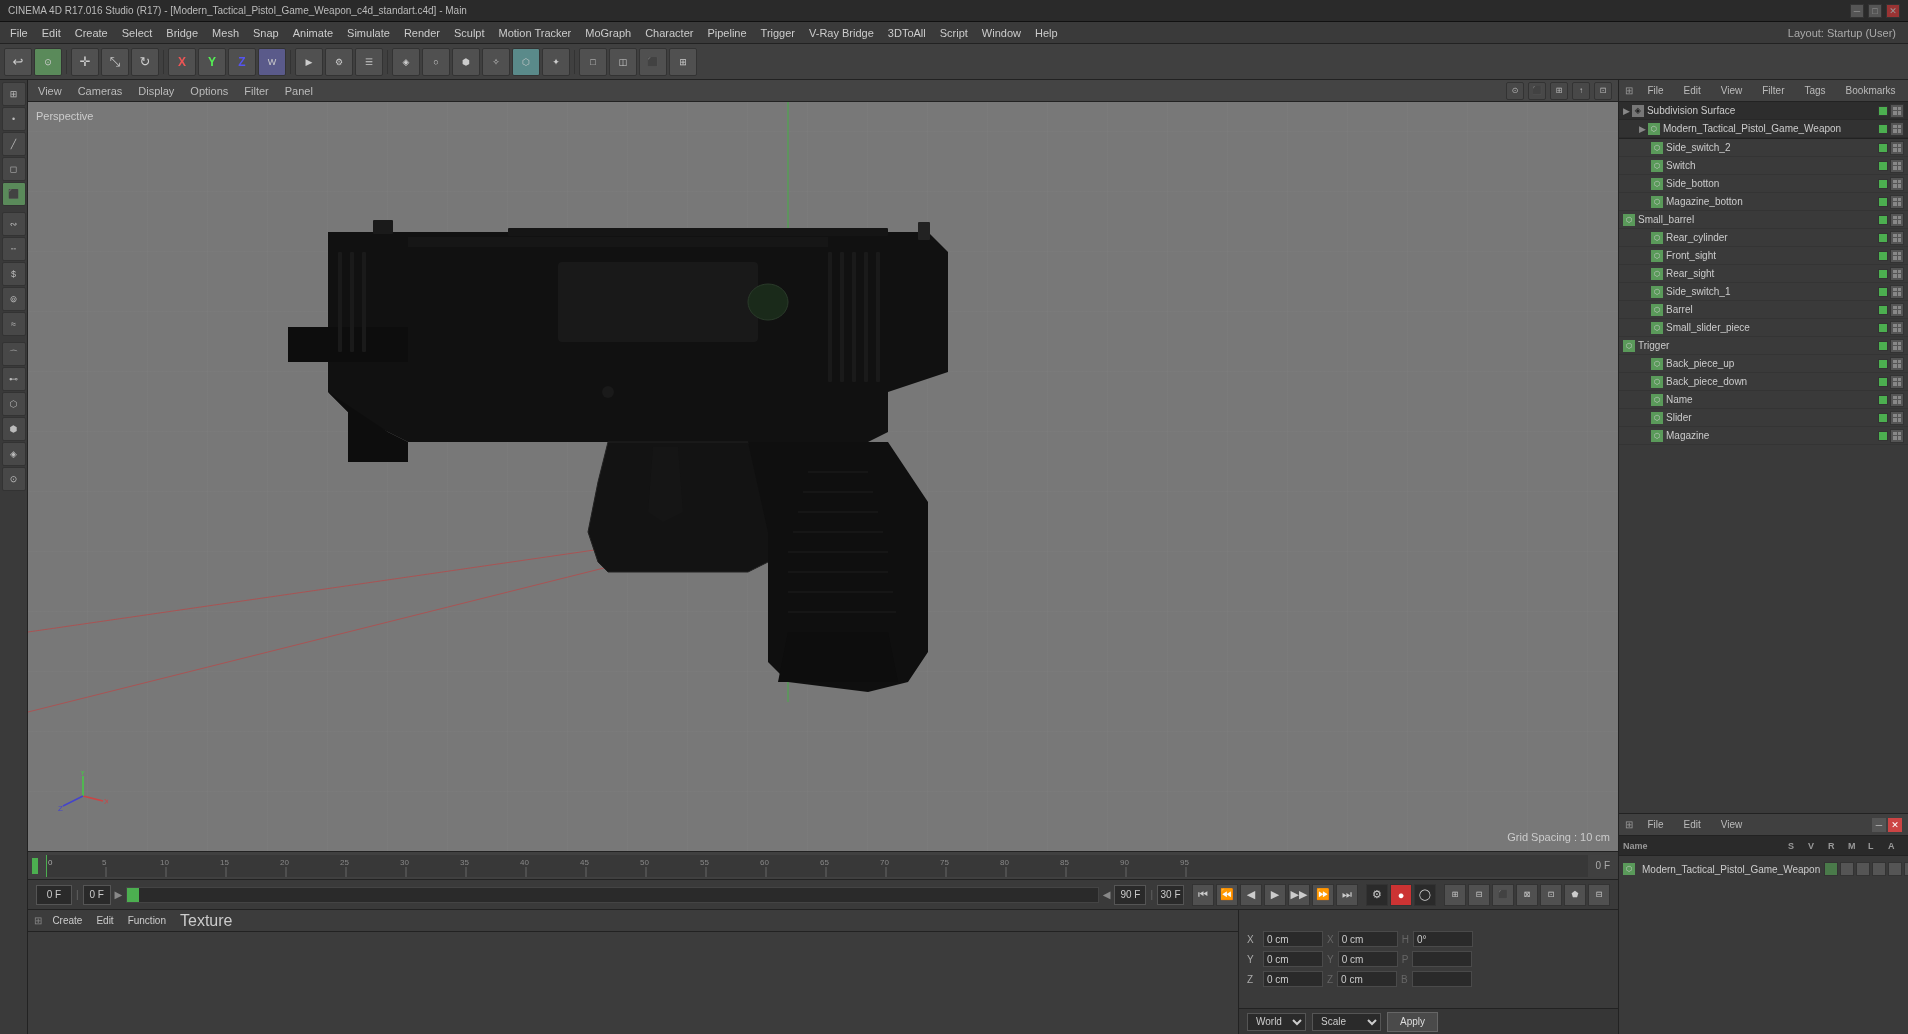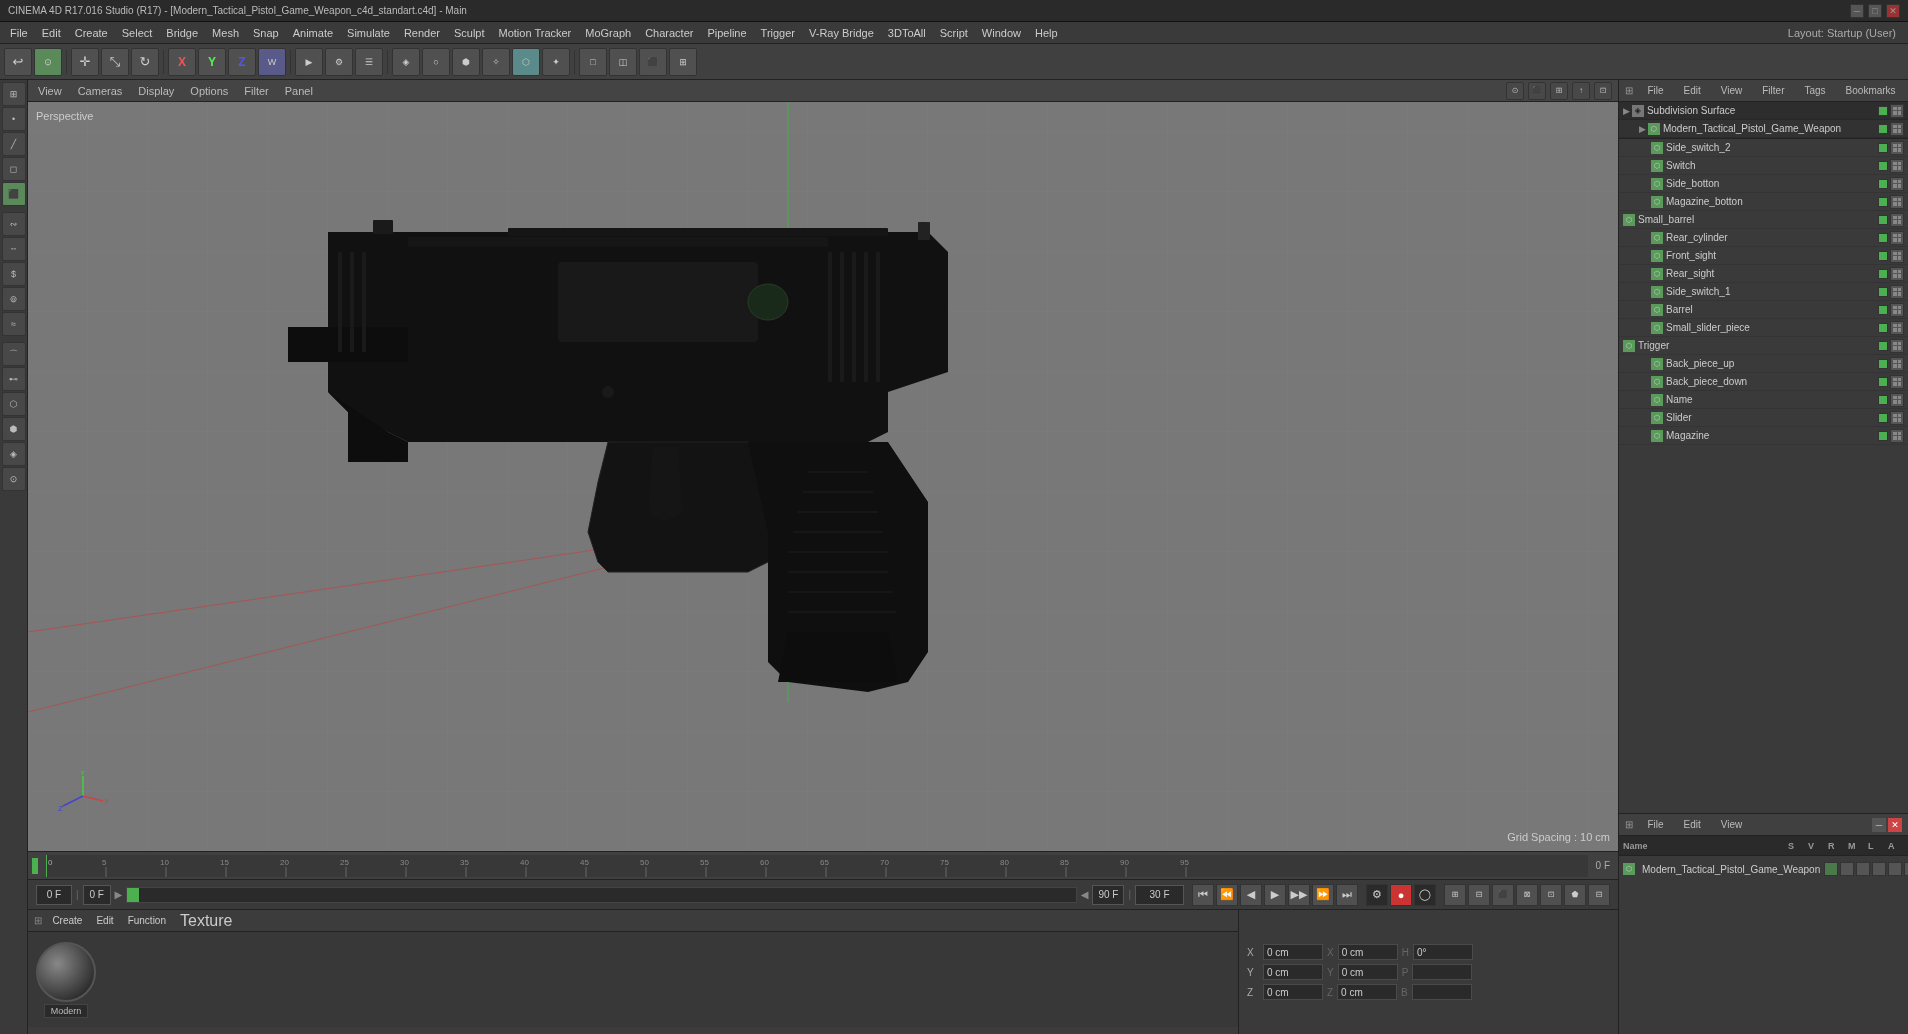--- a/index.html
+++ b/index.html
@@ -687,21 +687,21 @@
       <input class="frame-input" value="0 F" style="width: 36px;">
       <span style="color:#666;font-size:10px;">|</span>
       <input class="frame-input" value="0 F" style="width: 28px;">
       <span style="color:#888;font-size:10px;">▶</span>
       <div style="flex:1;height:16px;background:#2a2a2a;border:1px solid #444;position:relative;">
         <div style="width:12px;height:100%;background:#4CAF50;position:absolute;left:0;"></div>
       </div>
       <span style="color:#888;font-size:10px;">◀</span>
       <input class="frame-input" value="90 F" style="width: 32px;">
       <span style="color:#666;font-size:10px;">|</span>
-      <input class="frame-input" value="30 F" style="width: 49px;">
+      <input class="frame-input" value="30 F" style="width: 27px;">
       <div style="margin-left:4px;display:flex;gap:2px;">
         <div class="trans-btn">⏮</div>
         <div class="trans-btn">⏪</div>
         <div class="trans-btn">◀</div>
         <div class="trans-btn">▶</div>
         <div class="trans-btn">▶▶</div>
         <div class="trans-btn">⏩</div>
         <div class="trans-btn">⏭</div>
       </div>
       <div style="margin-left:4px;display:flex;gap:2px;">
@@ -724,26 +724,20 @@
       <div id="bottom-left">
 
         <div id="mat-header-bar">
           <span style="font-size:10px;color:#888;cursor:pointer;">⊞</span>
           <span class="menu-item" style="font-size:10px;padding:1px 4px;">Create</span>
           <span class="menu-item" style="font-size:10px;padding:1px 4px;">Edit</span>
           <span class="menu-item" style="font-size:10px;padding:1px 4px;">Function</span>
           <span class="menu-item" style="font-size:16px;padding:1px 4px;">Texture</span>
         </div>
 
-        <div id="mat-area">
-          <div style="display:flex;flex-direction:column;align-items:center;gap:2px;">
-            <div class="mat-sphere"></div>
-            <span style="font-size:9px;color:#bbb;background:#2a2a2a;padding:1px 6px;border:1px solid #444;">Modern</span>
-          </div>
-        </div>
       </div>
 
       <div style="width:380px;background:#363636;border-left:1px solid #222;display:flex;flex-direction:column;">
         <div id="coord-panel">
           <div class="coord-line">
             <span class="lbl">X</span>
             <input class="cinput" value="0 cm" style="">
             <span class="sep-lbl">X</span>
             <input class="cinput" value="0 cm" style="">
             <span class="sep-lbl">H</span>
@@ -759,20 +753,31 @@
           </div>
           <div class="coord-line">
             <span class="lbl">Z</span>
             <input class="cinput" value="0 cm" style="">
             <span class="sep-lbl">Z</span>
             <input class="cinput" value="0 cm" style="">
             <span class="sep-lbl">B</span>
             <input class="cinput" value="" style="">
           </div>
         </div>
+        <div id="apply-row">
+          <select class="dropdown-sel">
+            <option>World</option>
+            <option>Object</option>
+          </select>
+          <select class="dropdown-sel">
+            <option>Scale</option>
+            <option>Absolute</option>
+          </select>
+          <button class="btn-apply">Apply</button>
+        </div>
       </div>
     </div>
 
   </div>
 
   <div id="right-panel">
 
     <div id="object-manager">
 
       <div id="om-toolbar">

